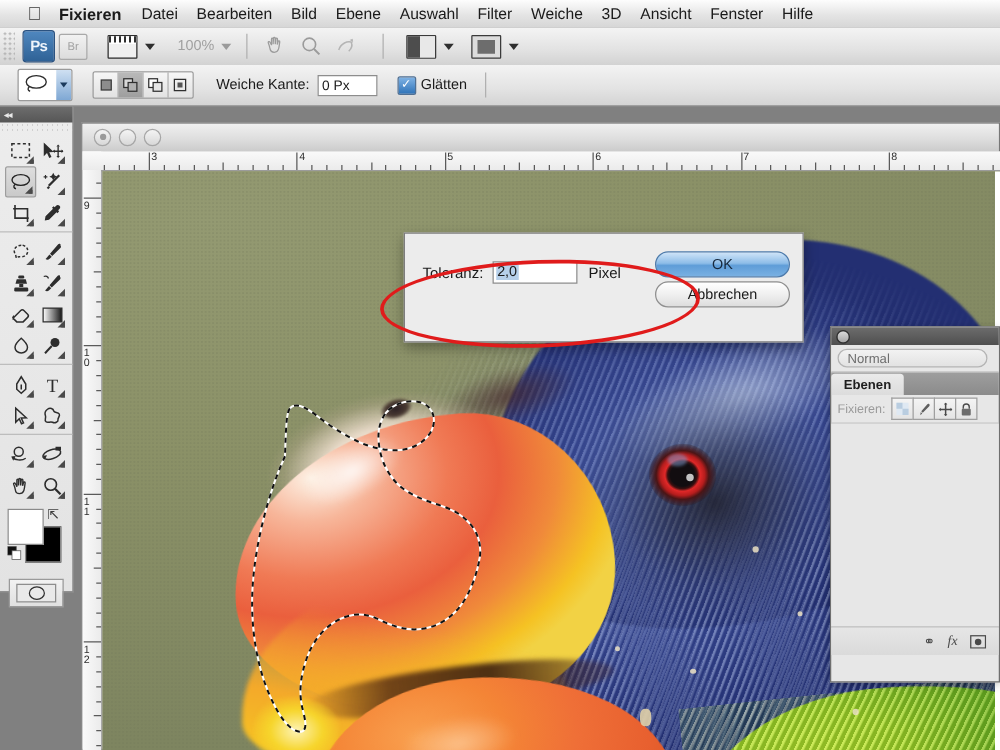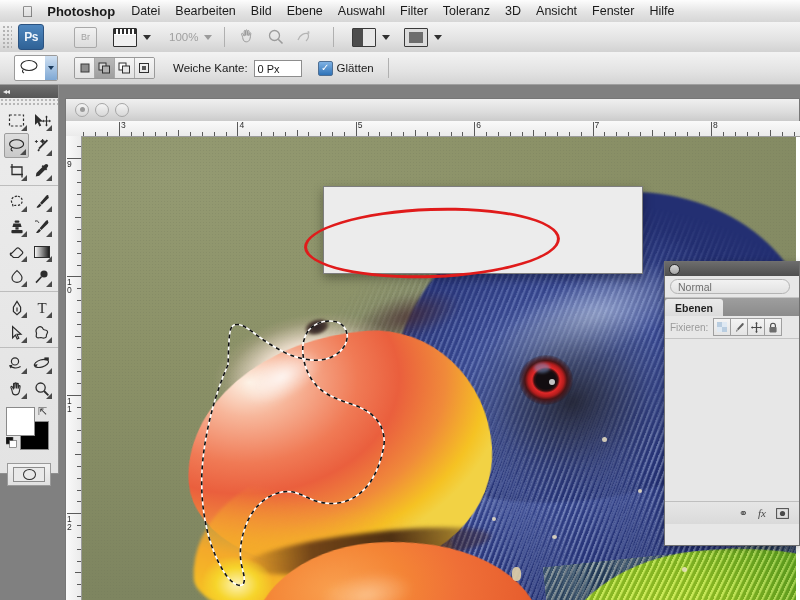--- a/index.html
+++ b/index.html
@@ -33,21 +33,21 @@
     background-size:4px 4px;opacity:.85;}
   .pslogo{
     width:24px;height:24px;margin-left:6px;border-radius:3px;
     background:linear-gradient(#4f87bf,#2f6296);
     border:1px solid #2b5280;
     color:#eef4fb;font-weight:bold;font-size:12px;
     display:flex;align-items:center;justify-content:center;
     letter-spacing:-.5px;
   }
   .brbtn{
-    width:21px;height:19px;margin-left:30px;border:1px solid #a9a9a9;border-radius:2px;
+    width:21px;height:19px;margin-left:3px;border:1px solid #a9a9a9;border-radius:2px;
     background:linear-gradient(#f2f2f2,#dcdcdc);
     color:#a2a2a2;font-size:9px;display:flex;align-items:center;justify-content:center;
   }
   .scrmode{margin-left:16px;display:flex;align-items:center;}
   .scrmode .ico{width:22px;height:17px;border:1.5px solid #2e2e2e;border-radius:1px;
     background:linear-gradient(#fff 0 38%,#f0f0f0 38% 100%);position:relative;}
   .scrmode .ico:before{content:"";position:absolute;left:0;right:0;top:0;height:5px;
     background:repeating-linear-gradient(90deg,#2e2e2e 0 2px,#fff 2px 4px);}
   .caret{width:0;height:0;border-left:4px solid transparent;border-right:4px solid transparent;
     border-top:5px solid #2f2f2f;margin-left:6px;}
@@ -401,28 +401,28 @@
   }
   #lp-foot .fico{margin-right:10px;display:flex;align-items:center;justify-content:center;
     font-size:11px;color:#4a4a4a;}
   .sb-right{position:absolute;right:0;top:0;width:5px;bottom:0;background:#fff;}
 </style>
 </head>
 <body>
 
 <div id="menubar">
   <span class="apple"></span>
-  <span class="app-name">Photoshop</span>
+  <span class="app-name">Fixieren</span>
   <span class="mi">Datei</span>
   <span class="mi">Bearbeiten</span>
   <span class="mi">Bild</span>
   <span class="mi">Ebene</span>
   <span class="mi">Auswahl</span>
   <span class="mi">Filter</span>
-  <span class="mi">Toleranz</span>
+  <span class="mi">Weiche</span>
   <span class="mi">3D</span>
   <span class="mi">Ansicht</span>
   <span class="mi">Fenster</span>
   <span class="mi">Hilfe</span>
 </div>
 
 <div id="appbar">
   <div class="gripdots"></div>
   <div class="pslogo">Ps</div>
   <div class="brbtn">Br</div>
@@ -888,20 +888,29 @@
                C259 215 252 220 244 222
                C232 225 218 222 206 217
                C193 211 181 203 172 196
                C164 190 158 186 152 188 C147 190 147 200 146 228 Z" fill="none" stroke="#101010" stroke-width="1.6" stroke-dasharray="4 4"></path>
     </svg>
     <div class="sb-right"></div>
   </div>
 </div>
 
 <div id="dialog">
+  <div id="dlg-body">
+    <div class="dlg-row">
+      <span class="dlg-label">Toleranz:</span>
+      <span class="dlg-input" placeholder="2,0"><span>2,0</span></span>
+      <span class="dlg-unit">Pixel</span>
+    </div>
+    <div class="dlg-btn" id="btn-ok">OK</div>
+    <div class="dlg-btn" id="btn-cancel">Abbrechen</div>
+  </div>
 </div>
 <div id="redellipse"></div>
 
 <div id="layers">
   <div id="lp-head">
     <span class="dot"></span>
   </div>
   <div id="lp-mode">
     <span class="modebox">Normal</span>
   </div>

